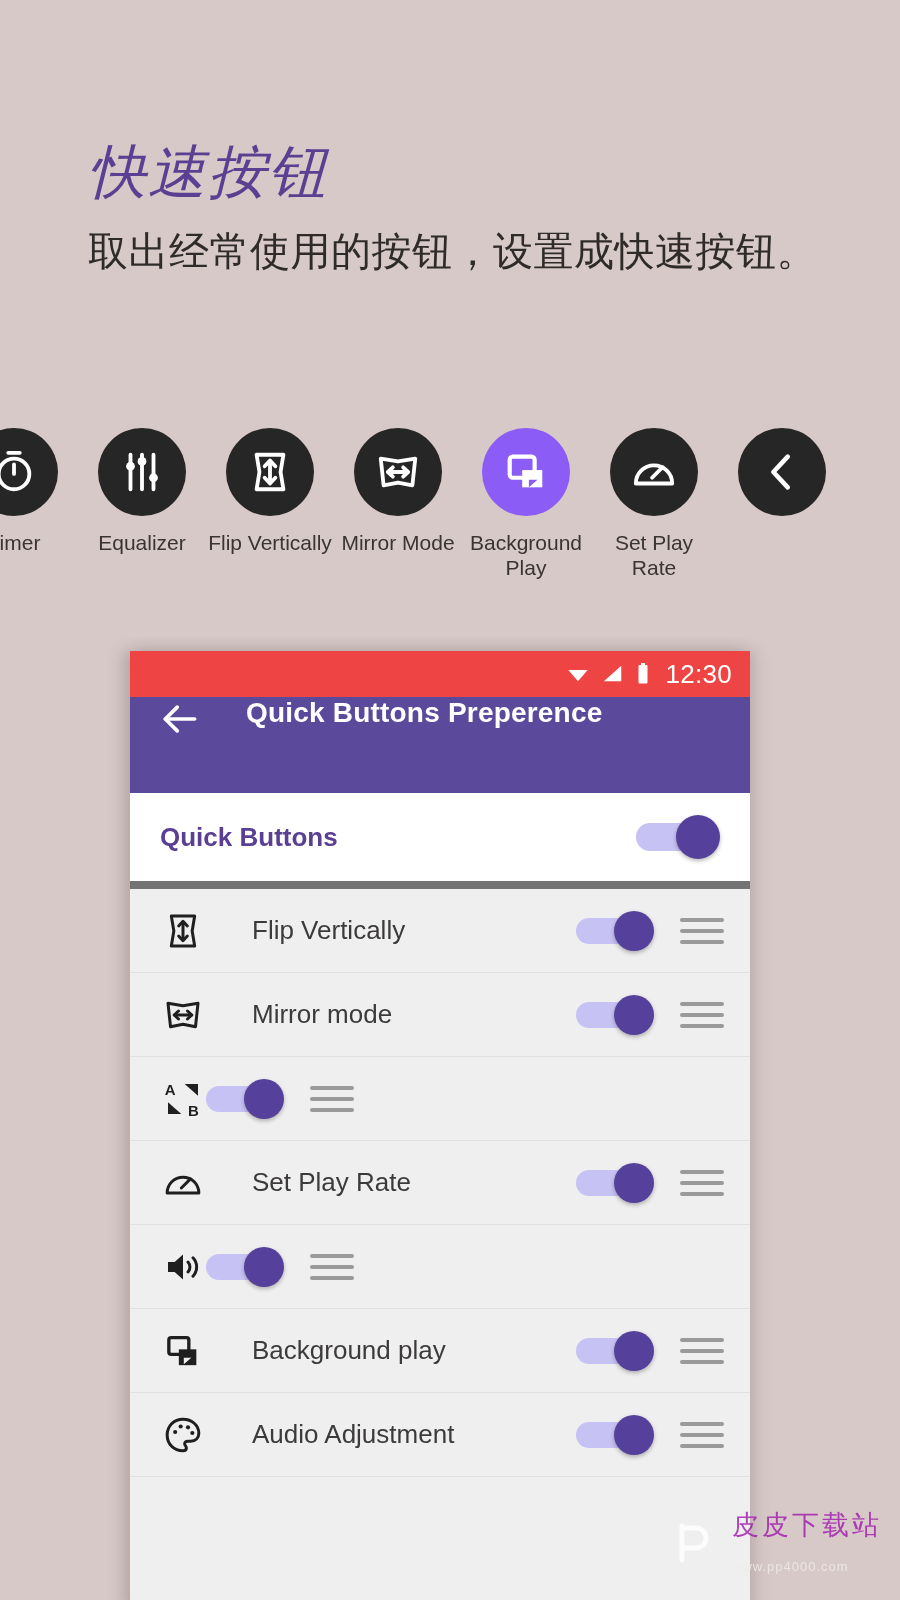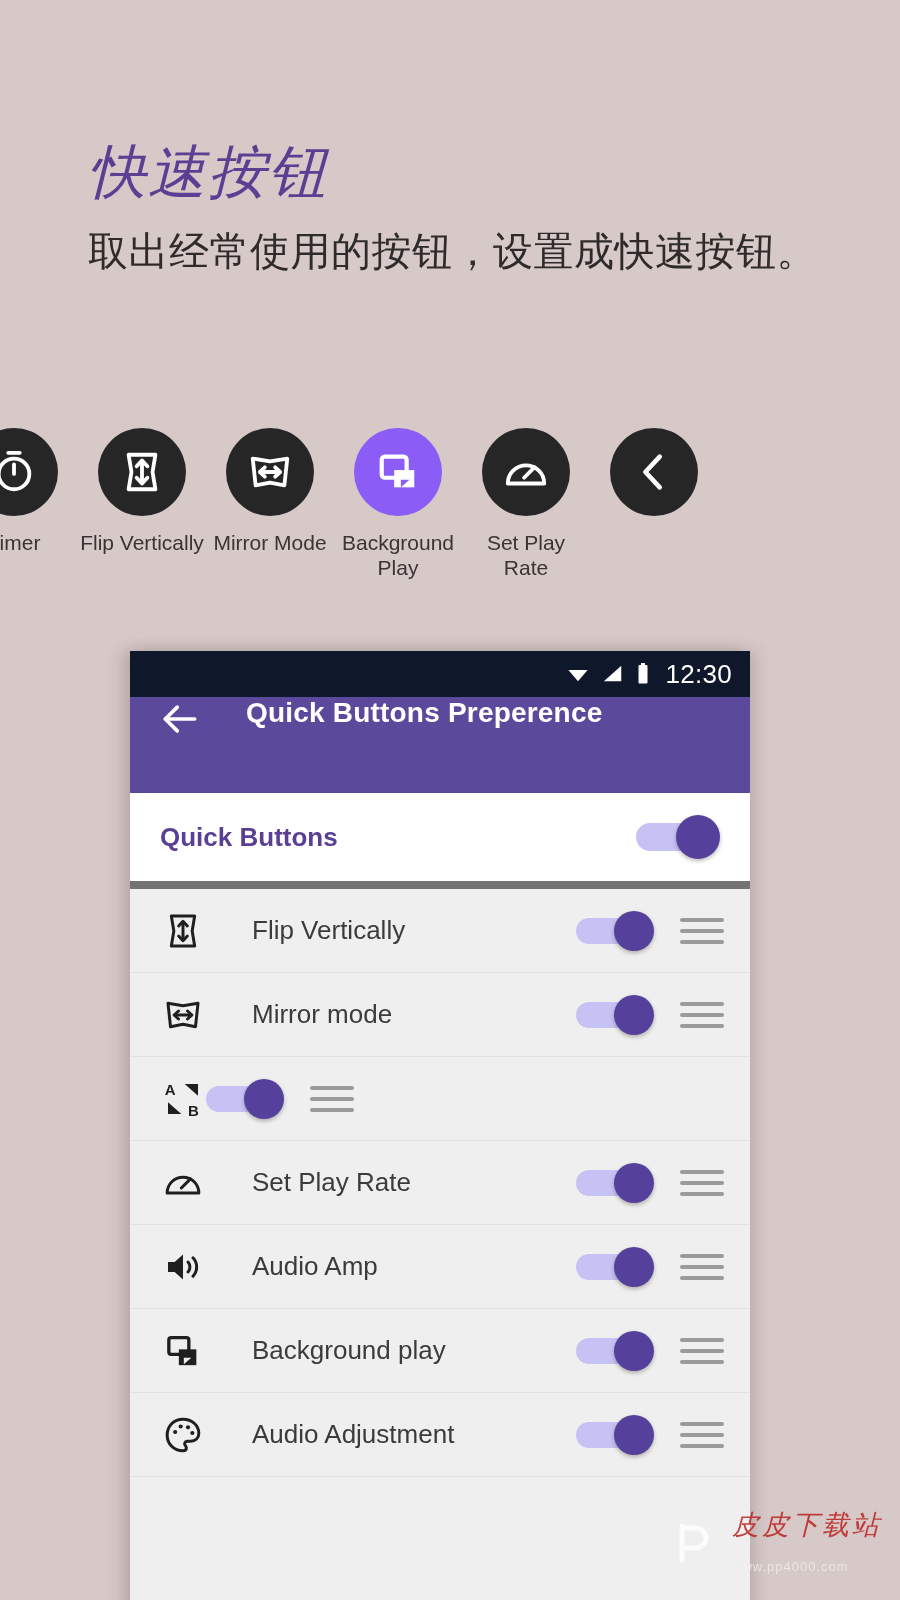--- a/index.html
+++ b/index.html
@@ -84,21 +84,21 @@
     top: 651px;
     width: 620px;
     height: 960px;
     background: #efefef;
     box-shadow: -8px 0 14px rgba(90,70,70,0.22), 6px 0 14px rgba(90,70,70,0.18);
     overflow: hidden;
   }
 
   .statusbar {
     height: 46px;
-    background: #0f172a;
+    background: #ef4444;
     display: flex;
     align-items: center;
     justify-content: flex-end;
     padding-right: 18px;
     gap: 10px;
   }
   .statusbar svg { display: block; }
   .status-time {
     color: #ffffff;
     font-size: 26px;
@@ -223,24 +223,23 @@
   }
   .wm-logo {
     width: 52px;
     height: 52px;
     flex: 0 0 52px;
   }
   .wm-logo svg { width: 52px; height: 52px; display: block; }
   .wm-texts { display: flex; flex-direction: column; }
   .wm-cn {
     font-size: 27px;
-    color: #b91c1c;
+    color: #a21caf;
     letter-spacing: 3px;
     line-height: 1.15;
-    font-style: italic;
   }
   .wm-url {
     font-size: 13px;
     color: #f2eceb;
     letter-spacing: 1px;
     margin-top: 18px;
   }
 </style>
 </head>
 <body>
@@ -256,20 +255,31 @@
     <div class="icon-circle">
       <svg viewBox="0 0 24 24" fill="none" stroke="#fff" stroke-width="2" stroke-linecap="round">
         <circle cx="12" cy="13" r="8"></circle>
         <path d="M12 13 L12 8"></path>
         <path d="M9 2 h6"></path>
       </svg>
     </div>
     <div class="icon-label">Timer</div>
   </div>
 
+  <div class="icon-cell">
+    <div class="icon-circle">
+      <svg viewBox="0 0 24 24" fill="none" stroke="#fff" stroke-width="2" stroke-linecap="round">
+        <path d="M6 3 V21 M12 3 V21 M18 3 V21"></path>
+        <circle cx="6" cy="9" r="2.3" fill="#fff" stroke="none"></circle>
+        <circle cx="12" cy="6.5" r="2.3" fill="#fff" stroke="none"></circle>
+        <circle cx="18" cy="15" r="2.3" fill="#fff" stroke="none"></circle>
+      </svg>
+    </div>
+    <div class="icon-label">Equalizer</div>
+  </div>
 
   <div class="icon-cell">
     <div class="icon-circle">
       <svg viewBox="0 0 24 24" fill="none" stroke="#fff" stroke-width="2" stroke-linejoin="round">
         <path d="M5 3 H19 L17.5 12 L19 21 H5 L6.5 12 Z"></path>
         <path d="M12 6.5 V17.5" stroke-width="2"></path>
         <path d="M9.2 9 L12 6 L14.8 9" stroke-linecap="round"></path>
         <path d="M9.2 15 L12 18 L14.8 15" stroke-linecap="round"></path>
       </svg>
     </div>
@@ -438,21 +448,20 @@
     </div>
 
     <div class="row">
       <span class="row-icon">
         <svg viewBox="0 0 24 24" fill="none">
           <path d="M3 9 H7 L12 4.5 V19.5 L7 15 H3 Z" fill="#1f1f1f"></path>
           <path d="M15 9 A4.5 4.5 0 0 1 15 15" stroke="#1f1f1f" stroke-width="1.8" stroke-linecap="round"></path>
           <path d="M18 6.5 A8 8 0 0 1 18 17.5" stroke="#1f1f1f" stroke-width="1.8" stroke-linecap="round"></path>
         </svg>
       </span>
-      <span class="row-label">Audio Amp</span>
       <span class="switch">
         <span class="track"></span>
         <span class="thumb"></span>
       </span>
       <span class="drag-handle">
         <span></span>
           <span></span>
           <span></span>
       </span>
     </div>

